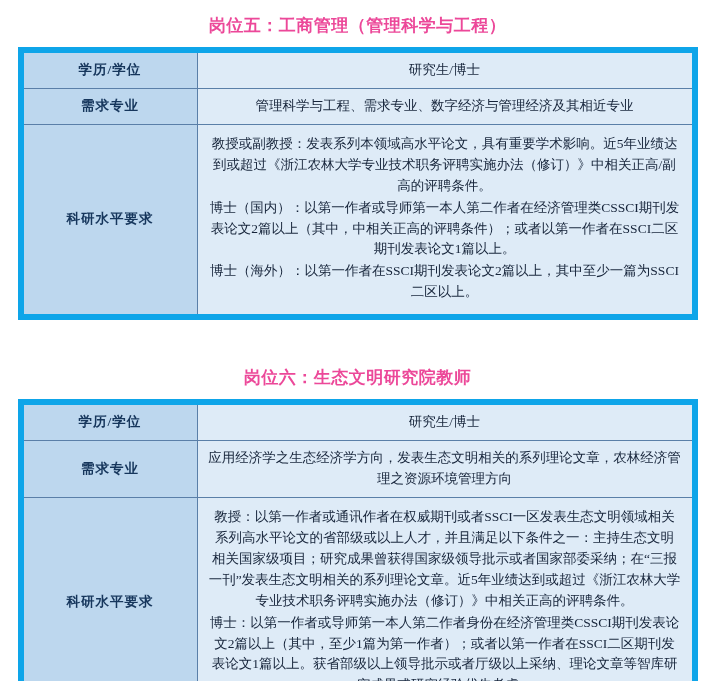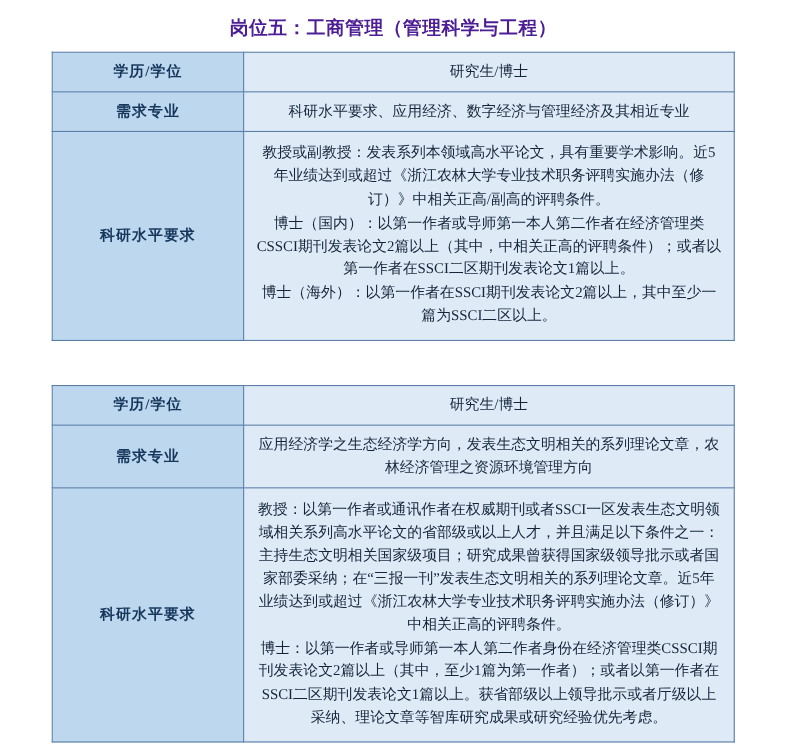--- a/index.html
+++ b/index.html
@@ -18,31 +18,31 @@
     box-sizing: border-box;
     padding: 8px 0 0 0;
   }
   .section {
     margin-bottom: 10px;
   }
   .section-title {
     text-align: center;
     font-size: 17px;
     font-weight: bold;
-    color: #4c1d95;
+    color: #ec4899;
     letter-spacing: 0.5px;
     padding: 6px 0 10px 0;
     font-family: "Liberation Serif", "DejaVu Serif", serif;
   }
   table.doc-table {
     border-collapse: collapse;
-    width: 621px;
+    width: 680px;
     margin: 0 auto;
     table-layout: fixed;
-    border: 1px solid #0ea5e9;
+    border: 6px solid #0ea5e9;
   }
   table.doc-table td {
     border: 1px solid #5a7fa8;
     vertical-align: middle;
     font-size: 13.5px;
     line-height: 1.55;
   }
   td.label-cell {
     width: 165px;
     background: #bdd7ee;
@@ -82,37 +82,38 @@
   <div class="section">
     <div class="section-title">岗位五：工商管理（管理科学与工程）</div>
     <table class="doc-table">
       <tbody>
           <tr>
         <td class="label-cell">学历/学位</td>
         <td class="value-cell value-center">研究生/博士</td>
       </tr>
       <tr>
         <td class="label-cell">需求专业</td>
-        <td class="value-cell value-center">科研水平要求、应用经济、数字经济与管理经济及其相近专业</td>
+        <td class="value-cell value-center">管理科学与工程、需求专业、数字经济与管理经济及其相近专业</td>
       </tr>
       <tr>
         <td class="label-cell">科研水平要求</td>
         <td class="value-cell value-para">
           <p class="para">教授或副教授：发表系列本领域高水平论文，具有重要学术影响。近5年业绩达到或超过《浙江农林大学专业技术职务评聘实施办法（修订）》中相关正高/副高的评聘条件。</p>
           <p class="para">博士（国内）：以第一作者或导师第一本人第二作者在经济管理类CSSCI期刊发表论文2篇以上（其中，中相关正高的评聘条件）；或者以第一作者在SSCI二区期刊发表论文1篇以上。</p>
           <p class="para">博士（海外）：以第一作者在SSCI期刊发表论文2篇以上，其中至少一篇为SSCI二区以上。</p>
         </td>
       </tr>
     </tbody>
       </table>
   </div>
 
   <div class="spacer"></div>
 
   <div class="section">
+    <div class="section-title">岗位六：生态文明研究院教师</div>
     <table class="doc-table">
       <tbody>
           <tr>
         <td class="label-cell">学历/学位</td>
         <td class="value-cell value-center">研究生/博士</td>
       </tr>
       <tr>
         <td class="label-cell">需求专业</td>
         <td class="value-cell value-center">应用经济学之生态经济学方向，发表生态文明相关的系列理论文章，农林经济管理之资源环境管理方向</td>
       </tr>

